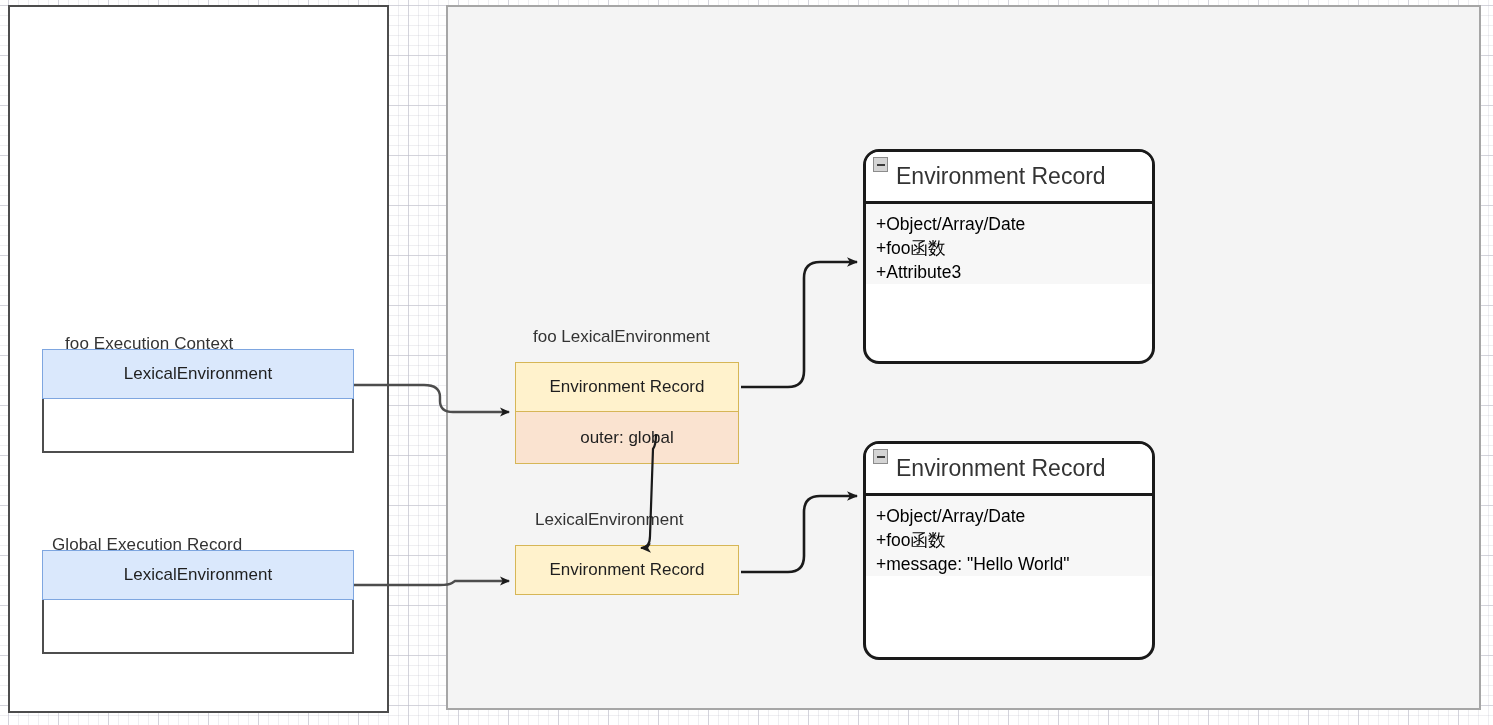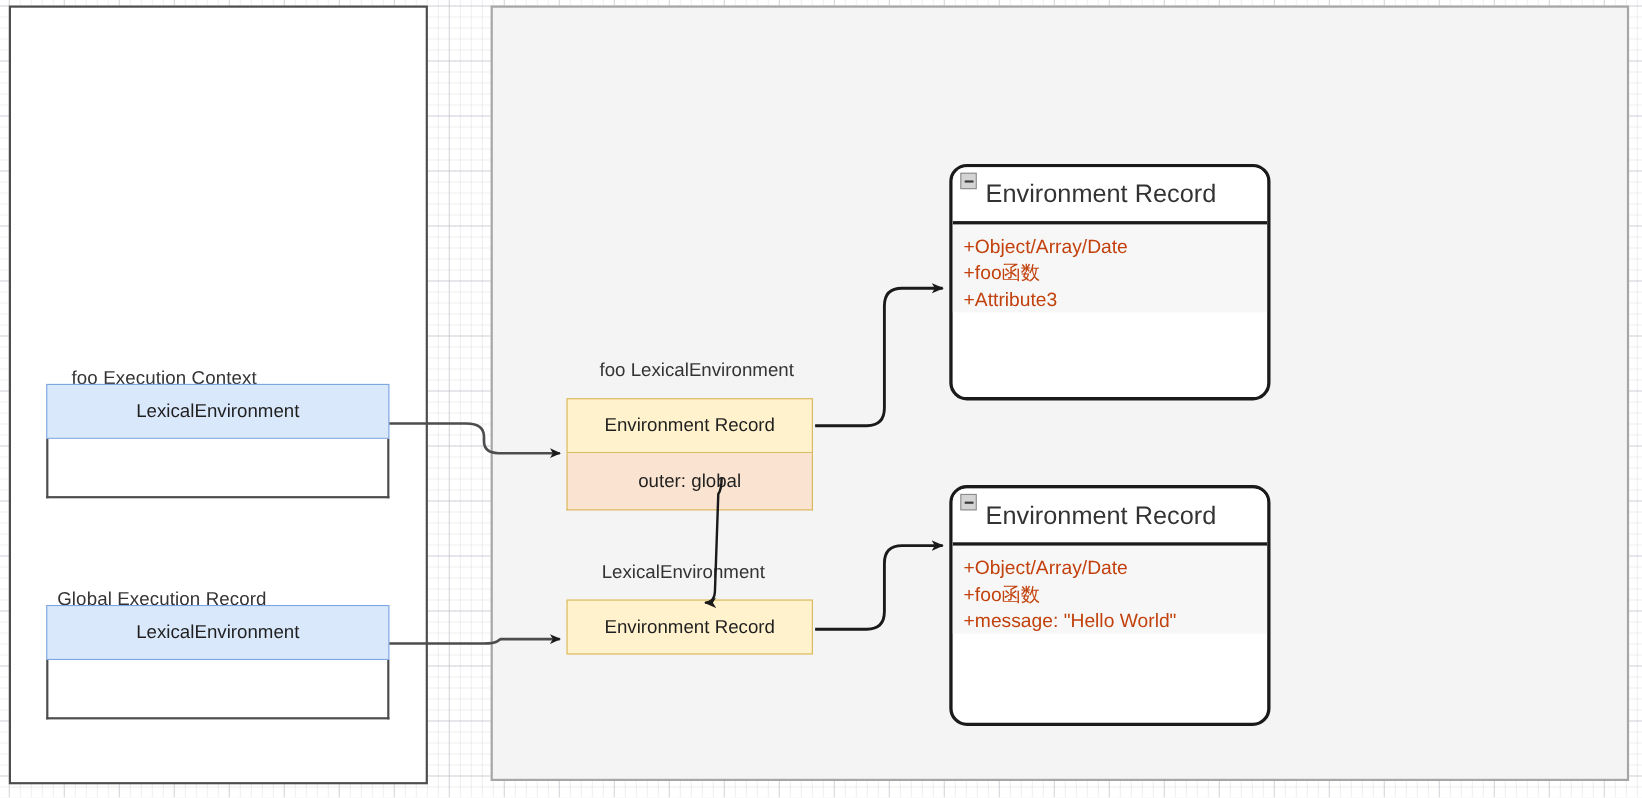--- a/index.html
+++ b/index.html
@@ -78,21 +78,20 @@
     border: 2px solid #a6a6a6;
     box-sizing: border-box;
   }
 
   
   .lex-label {
     position: absolute;
     font-size: 17px;
     color: #333333;
     white-space: nowrap;
-    margin-left: 12px;
   }
   .lex-card {
     position: absolute;
     width: 224px;
     box-sizing: border-box;
   }
   .lex-card .lex-top {
     box-sizing: border-box;
     height: 50px;
     background: #fff2cc;
@@ -161,21 +160,21 @@
     height: 2px;
     background: #3a3a3a;
   }
   .uml-body {
     background: #f7f7f7;
     padding: 8px 0 0 10px;
     box-sizing: border-box;
   }
   .uml-attr {
     font-size: 17.5px;
-    color: #c2410c;
+    color: #000000;
     line-height: 24px;
     white-space: nowrap;
   }
 
   svg.edges {
     position: absolute;
     left: 0;
     top: 0;
     width: 1493px;
     height: 725px;

